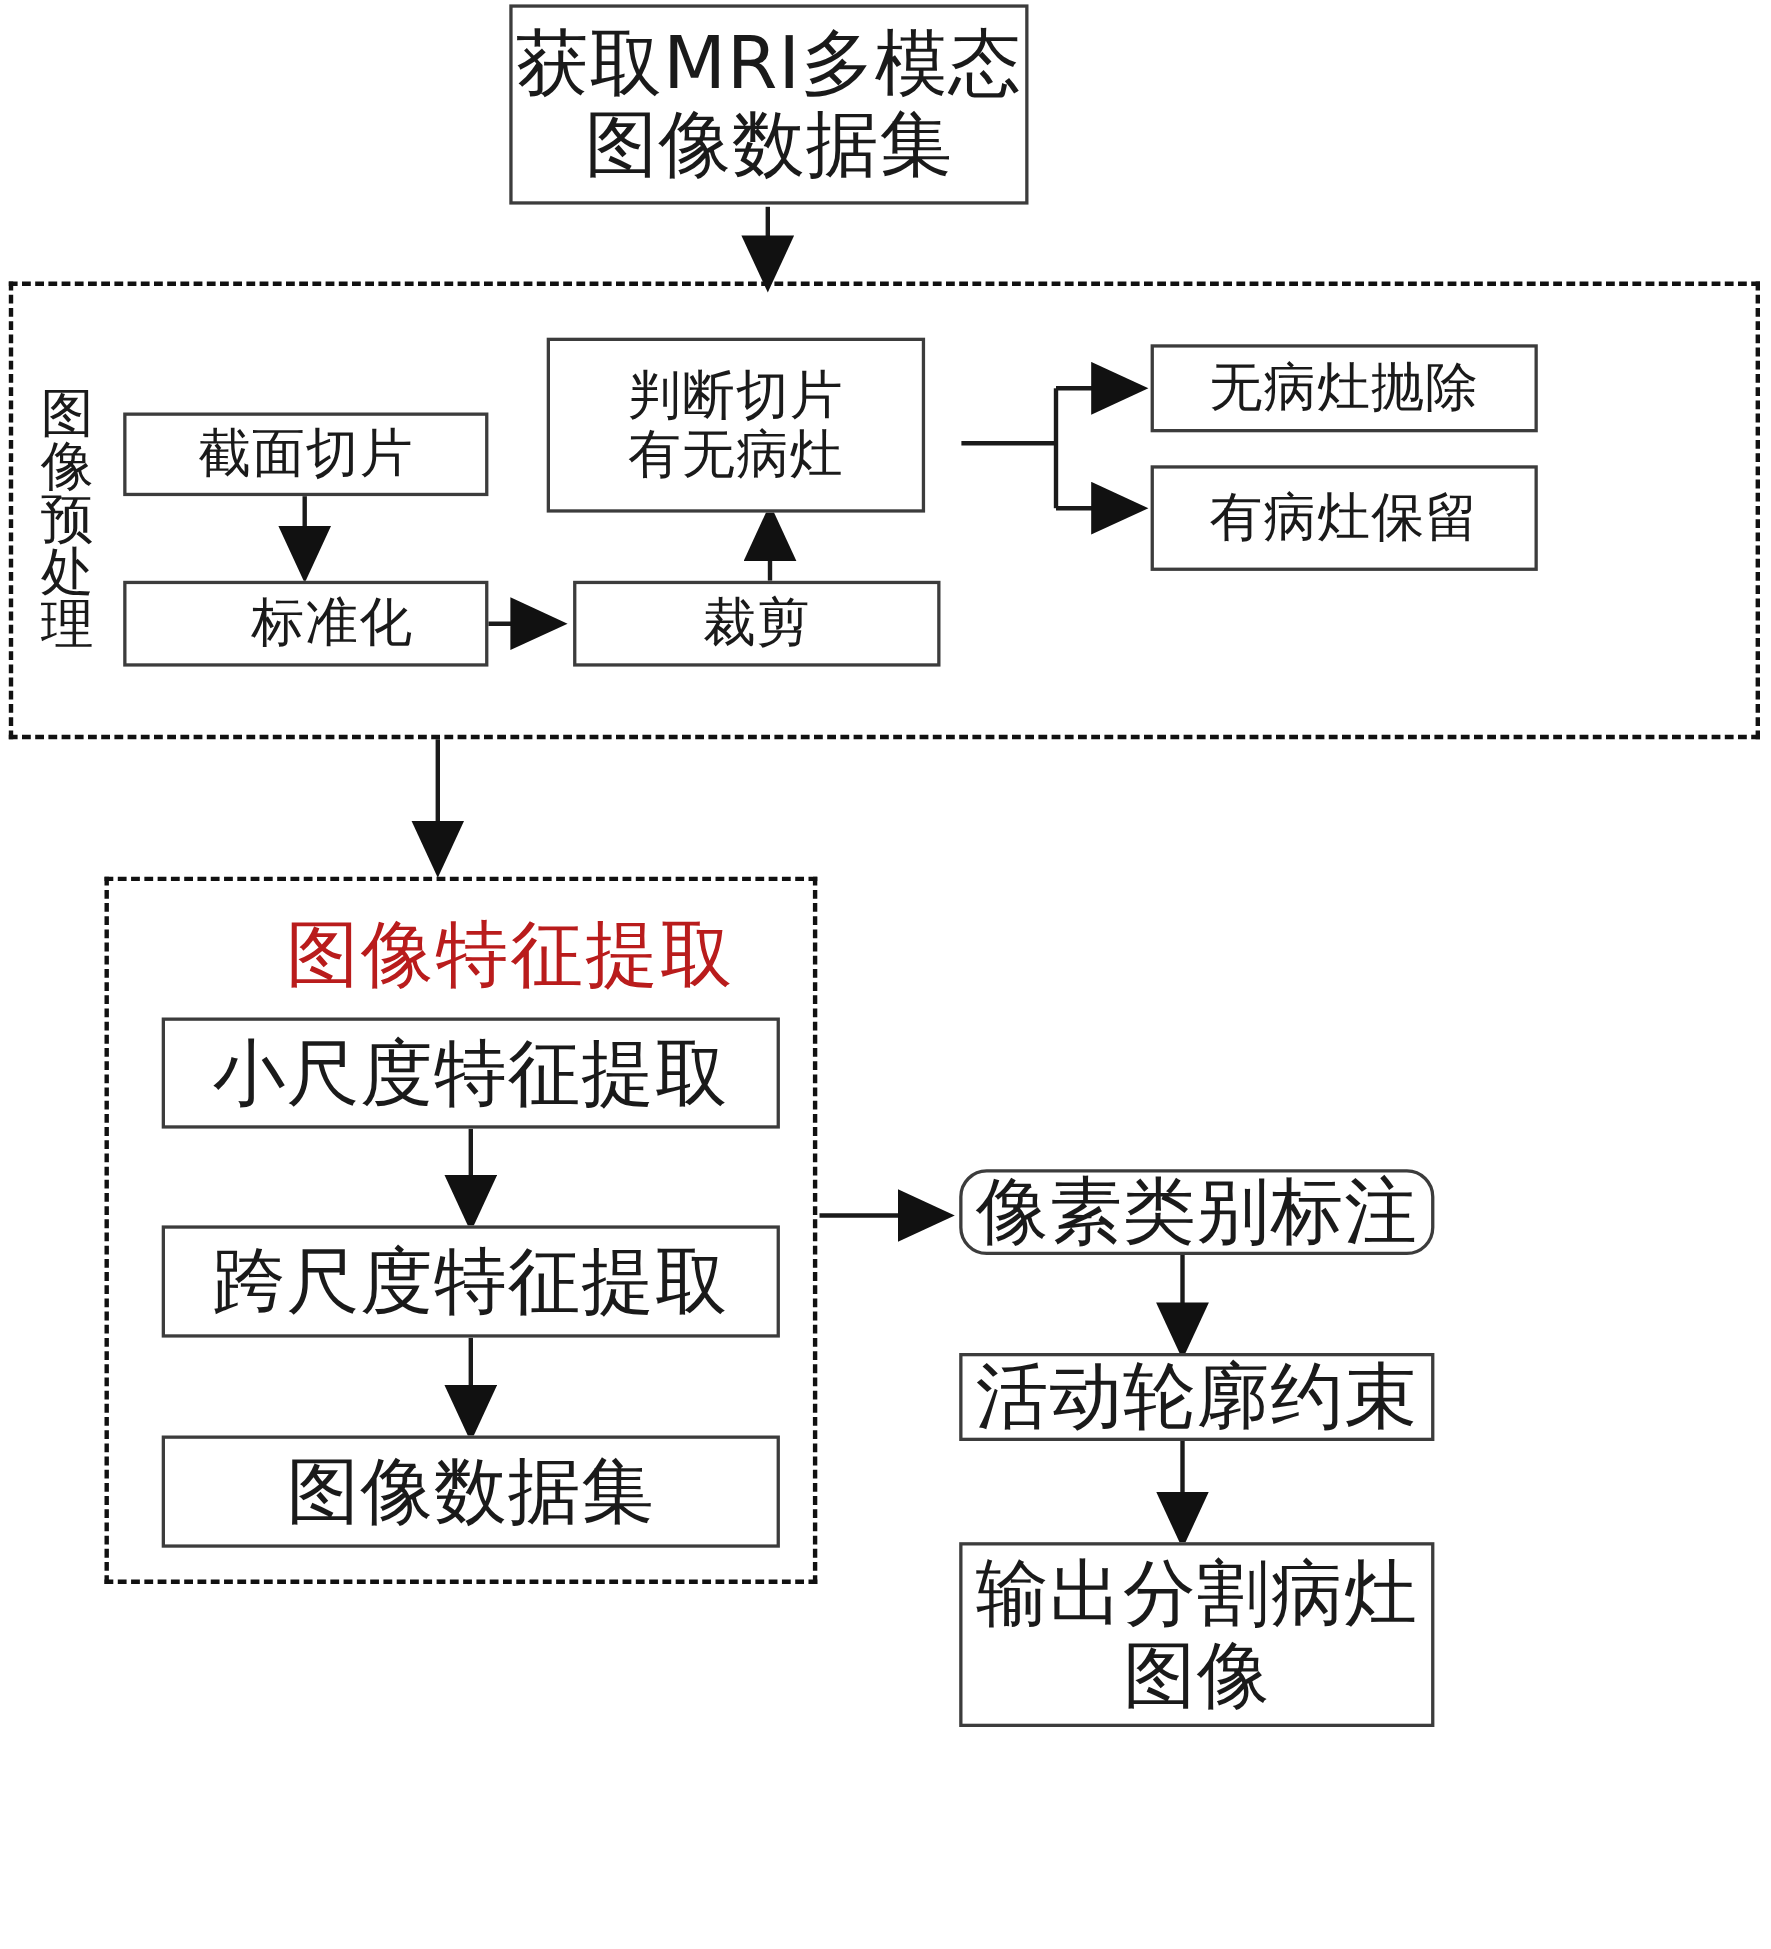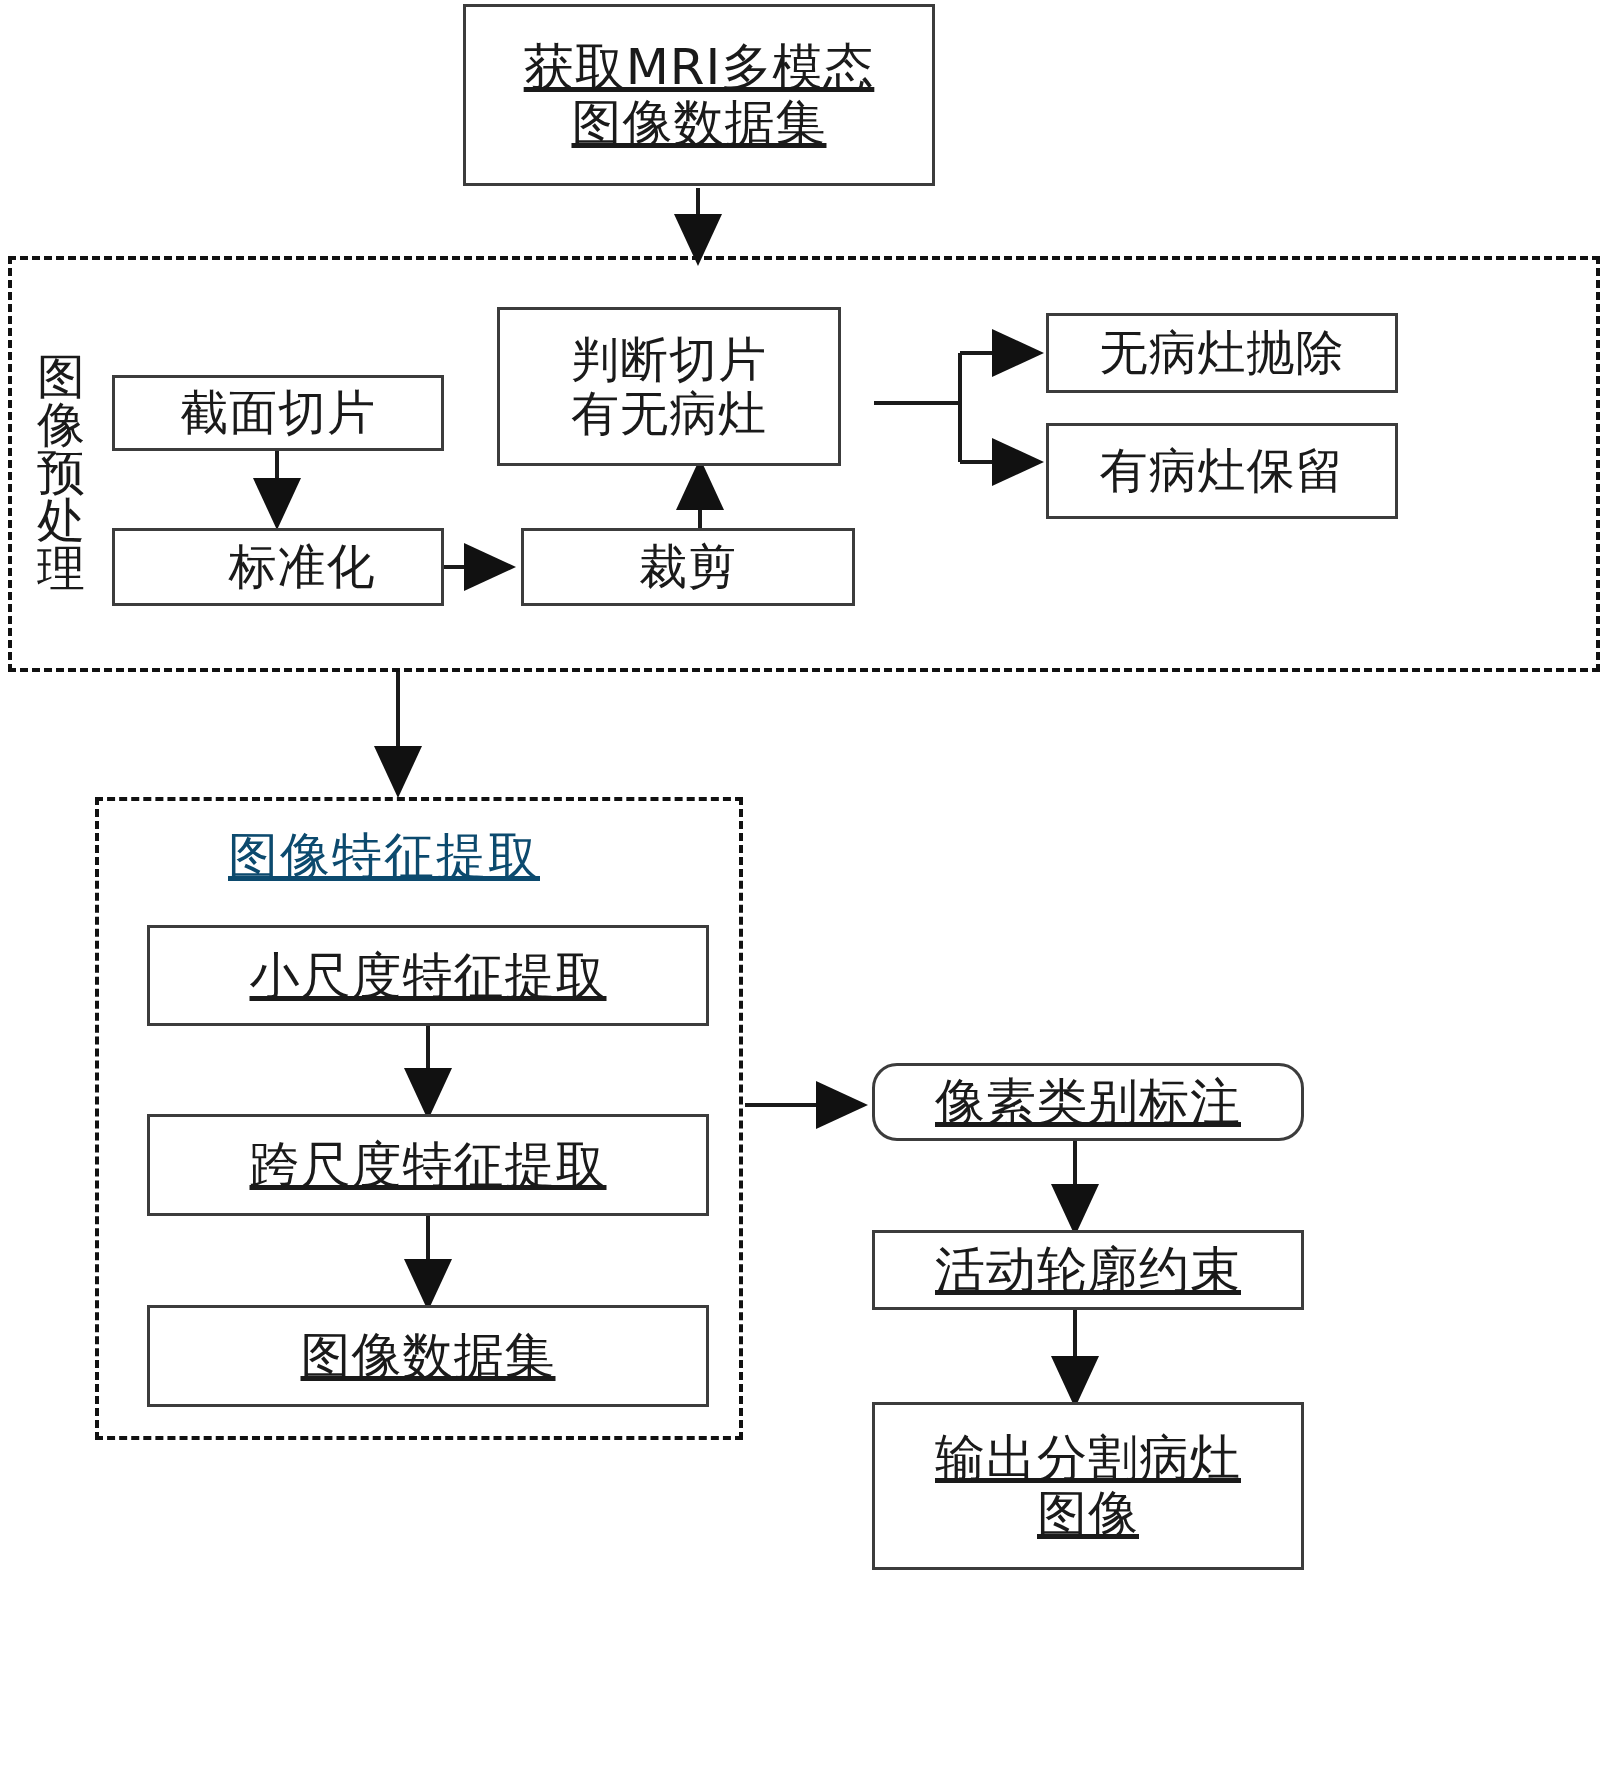--- a/index.html
+++ b/index.html
@@ -49,26 +49,27 @@
     z-index: 3;
     color: #1a1a1a;
     text-align: center;
     line-height: 1.0;
     letter-spacing: 0px;
   }
   .vlabel span { display: block; }
   .grouptitle {
     position: absolute;
     z-index: 3;
-    color: #0c4a6e;
+    color: #b91c1c;
     letter-spacing: 2px;
     white-space: nowrap;
+    margin-left: 32px;
   }
   .fs48 { font-size: 48px; }
-  .fs50 { font-size: 50px; text-decoration: underline; }
+  .fs50 { font-size: 66px; }
 </style>
 </head>
 <body>
 
 <div id="canvas">
 
   <svg id="wires" viewBox="0 0 1610 1772">
     <defs>
       <marker id="ah" markerWidth="14" markerHeight="14" refX="11" refY="6" orient="auto" markerUnits="strokeWidth">
         <path d="M0,0 L13,6 L0,12 z" fill="#111111"></path>

